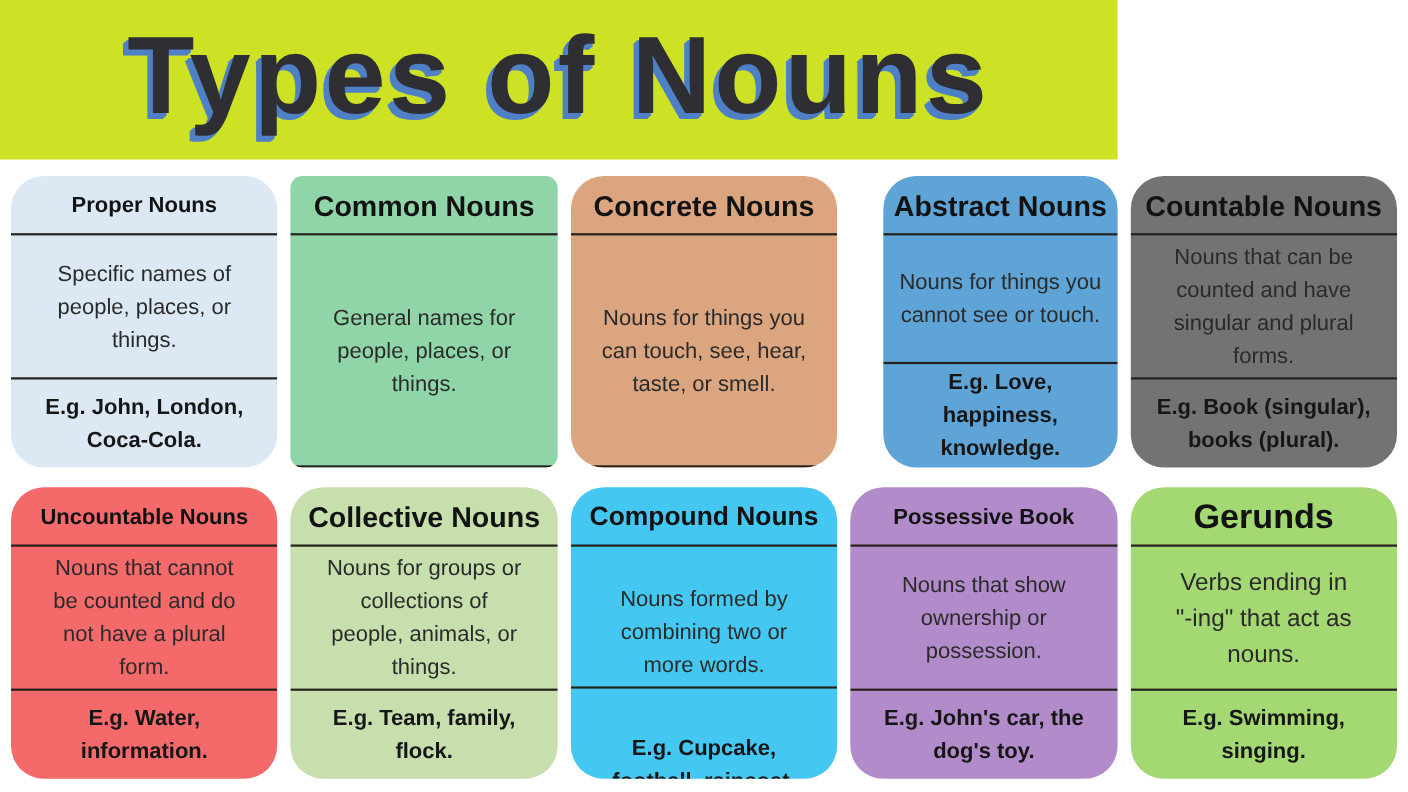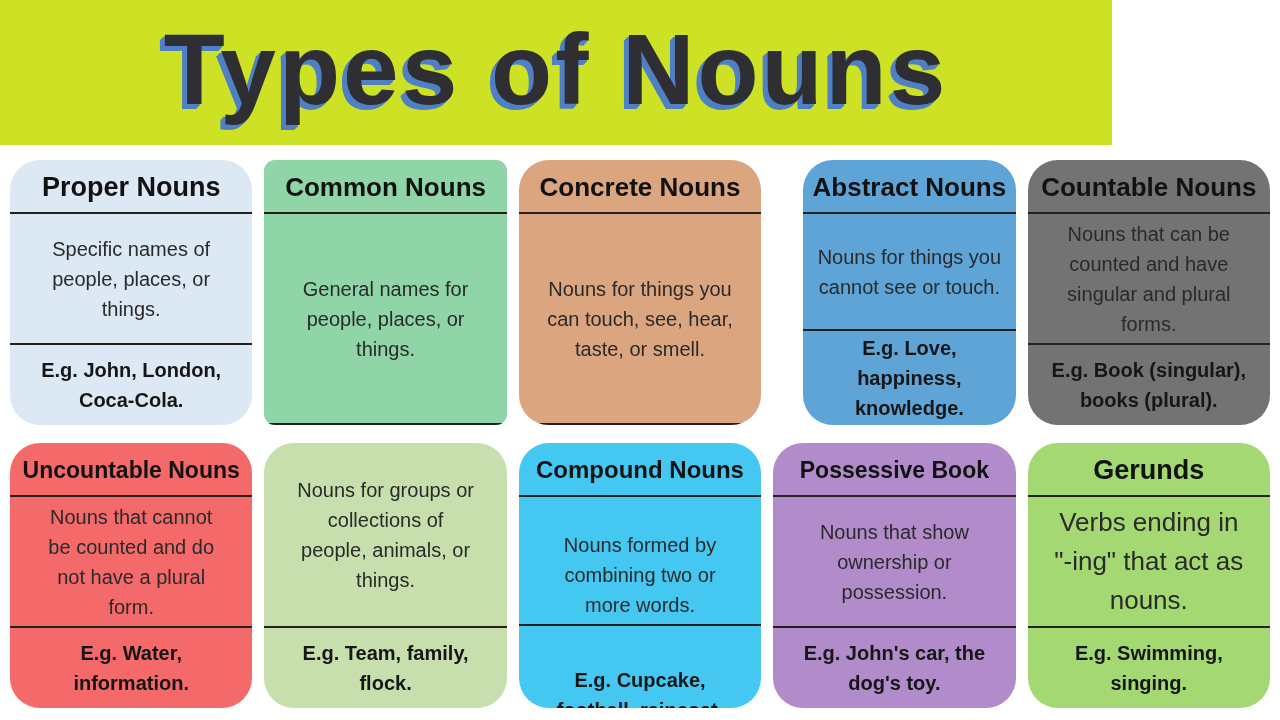--- a/index.html
+++ b/index.html
@@ -11,21 +11,21 @@
   }
   * { box-sizing: border-box; }
   html, body {
     margin: 0; padding: 0;
     width: 1280px; height: 720px;
     background: var(--page-bg);
     font-family: "Liberation Sans", sans-serif;
     overflow: hidden;
   }
   .banner {
-    width: 1112px; height: 145px;
+    width: 1016px; height: 145px;
     background: var(--banner-bg);
     display: flex; align-items: center; justify-content: center;
   }
   .banner-title {
     font-size: 100px;
     font-weight: bold;
     letter-spacing: 3px;
     color: var(--title-color);
     text-shadow: -2px 2px 0 var(--title-shadow),
                  -3px 3px 0 var(--title-shadow),
@@ -76,25 +76,25 @@
     min-height: 80px;
     display: flex; align-items: center; justify-content: center;
     text-align: center;
     font-size: 20px;
     font-weight: bold;
     line-height: 1.5;
     color: #161616;
     white-space: pre-line;
     padding: 2px 8px;
   }
-  .ts23 { font-size: 23px; }
+  .ts23 { font-size: 20px; }
   .ts24 { font-size: 24px; }
-  .ts27 { font-size: 27px; }
-  .ts31 { font-size: 27px; }
-  .c9 .card-desc { font-size: 26px; }
+  .ts27 { font-size: 20px; }
+  .ts31 { font-size: 31px; }
+  .c9 .card-desc { font-size: 22px; }
 </style>
 </head>
 <body>
 
 <div class="banner">
   <div class="banner-title">Types of Nouns</div>
 </div>
 
 <div class="grid">
 
@@ -143,20 +143,21 @@
     <div class="card-title ts23">Uncountable Nouns</div>
     <div class="card-desc">Nouns that cannot
 be counted and do
 not have a plural
 form.</div>
     <div class="card-example">E.g. Water,
 information.</div>
   </div>
 
   <div class="card c6" style="background-color: rgb(198, 223, 173);">
+    <div class="card-title">Collective Nouns</div>
     <div class="card-desc">Nouns for groups or
 collections of
 people, animals, or
 things.</div>
     <div class="card-example">E.g. Team, family,
 flock.</div>
   </div>
 
   <div class="card c7" style="background-color: rgb(68, 200, 242); gap: 29px;">
     <div class="card-title ts24">Compound Nouns</div>

